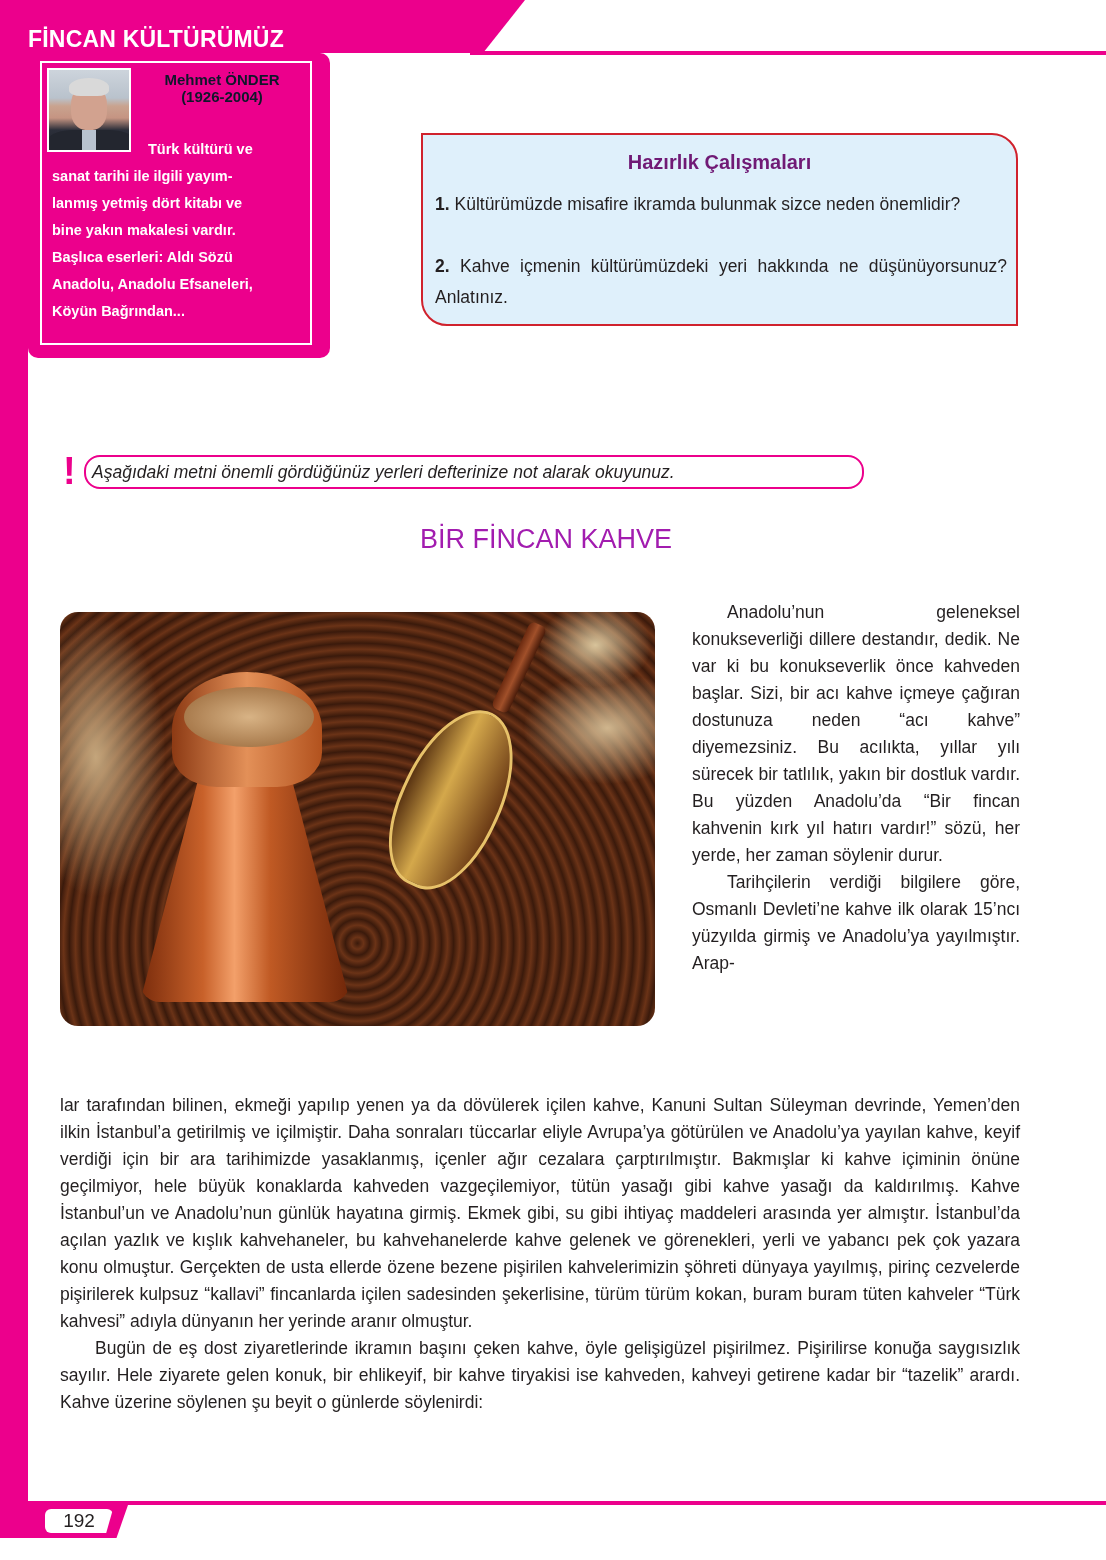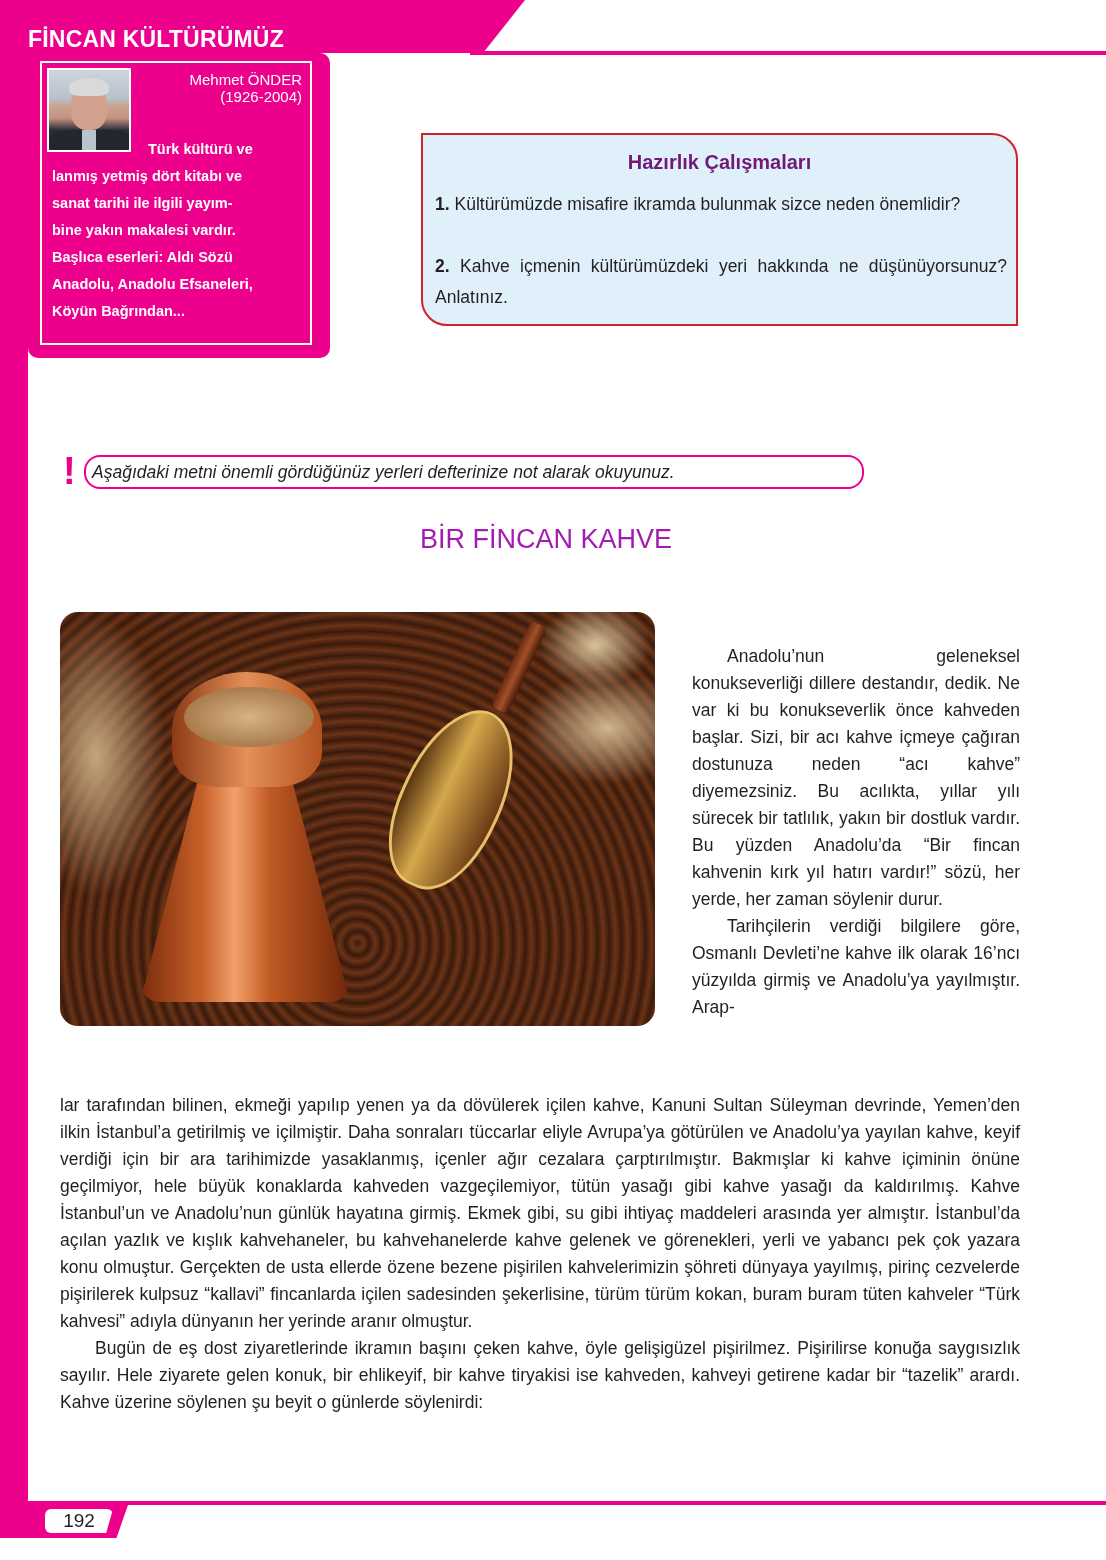--- a/index.html
+++ b/index.html
@@ -14,21 +14,21 @@
 
   .author-card { position: absolute; left: 28px; top: 53px; width: 302px; height: 305px; background: #ec008c;
     border-bottom-left-radius: 10px; border-bottom-right-radius: 10px; border-top-right-radius: 10px; }
   .author-inner { position: absolute; left: 12px; top: 8px; width: 272px; height: 284px; border: 2px solid #fff; }
   .author-photo { position: absolute; left: 5px; top: 5px; width: 84px; height: 84px; border: 2px solid #fff;
     background: linear-gradient(180deg, #cdd4dc 0%, #b9c2cc 35%, #c9a38f 45%, #c59482 60%, #2c2f3a 75%, #1f222b 100%); overflow: hidden; }
   .author-photo .face { position: absolute; left: 22px; top: 14px; width: 36px; height: 46px; background: #d2a28f; border-radius: 45% 45% 40% 40%; }
   .author-photo .hair { position: absolute; left: 20px; top: 8px; width: 40px; height: 18px; background: #d9d9d9; border-radius: 50% 50% 30% 30%; }
   .author-photo .suit { position: absolute; left: 0; top: 60px; width: 84px; height: 30px; background: #23262f; border-radius: 30% 30% 0 0; }
   .author-photo .shirt { position: absolute; left: 33px; top: 60px; width: 14px; height: 24px; background: #b9c3cf; }
-  .author-name { position: absolute; left: 100px; top: 8px; width: 160px; text-align: right; color: #ffffff; font-weight: normal; font-size: 15px; line-height: 17px; }
+  .author-name { position: absolute; left: 100px; top: 8px; width: 160px; text-align: center; color: #0f172a; font-weight: bold; font-size: 15px; line-height: 17px; }
   .author-bio { position: absolute; left: 10px; top: 73px; width: 256px; color: #fff; font-weight: bold; font-size: 14.5px; line-height: 27px; }
   .author-bio .indent { display: inline-block; width: 96px; }
 
   .prep-box { position: absolute; left: 421px; top: 133px; width: 597px; height: 193px; background: #dff0fb;
     border: 2px solid #d0222d; border-top-right-radius: 26px; border-bottom-left-radius: 26px; }
   .prep-title { position: absolute; left: 0; top: 16px; width: 100%; text-align: center; color: #701a75; font-weight: bold; font-size: 20px; }
   .prep-q { position: absolute; left: 12px; width: 572px; font-size: 17.5px; line-height: 31px; text-align: justify; color: #231f20; }
   .prep-q b { font-weight: bold; }
   .prep-q1 { top: 54px; }
   .prep-q2 { top: 116px; }
@@ -48,21 +48,21 @@
       #3b1b0c; }
   .pot-body { position: absolute; left: 80px; top: 165px; width: 210px; height: 225px; background: linear-gradient(90deg, #7a2c0c 0%, #c8612a 30%, #f3a06a 45%, #c05a24 62%, #6f2609 100%);
     clip-path: polygon(28% 0, 72% 0, 100% 100%, 0 100%); border-radius: 0 0 20px 20px; }
   .pot-rim { position: absolute; left: 112px; top: 60px; width: 150px; height: 115px; background: linear-gradient(90deg, #8c3a14, #e39058, #b2521e); border-radius: 50% 50% 30% 30%; }
   .pot-foam { position: absolute; left: 124px; top: 75px; width: 130px; height: 60px; background: radial-gradient(ellipse at 50% 50%, #d8b385 0%, #a97b4d 70%, #5e3b22 100%); border-radius: 50%; }
   .scoop { position: absolute; left: 342px; top: 92px; width: 100px; height: 190px; background: linear-gradient(90deg, #5a3412, #d4a84b 40%, #6b3a15); border-radius: 50% 50% 45% 45%; transform: rotate(25deg); border: 3px solid #e7c26a; }
   .scoop-handle { position: absolute; left: 450px; top: 8px; width: 18px; height: 95px; background: linear-gradient(90deg, #6b2a10, #a1502a, #4b1c0a); transform: rotate(25deg); border-radius: 6px; }
 
   .body-text { position: absolute; font-size: 17.5px; line-height: 27px; color: #231f20; text-align: justify; }
   .body-text p { text-indent: 35px; }
-  .col-text { left: 692px; top: 599px; width: 328px; margin-top: 44px; }
+  .col-text { left: 692px; top: 599px; width: 328px; }
   .full-text { left: 60px; top: 1044px; width: 960px; }
   .full-text p.cont { text-indent: 0; margin-top: 48px; }
 
   .footer-line { position: absolute; left: 28px; top: 1501px; width: 1078px; height: 4px; background: #ec008c; }
   .footer-tab { position: absolute; left: 0; top: 1505px; width: 128px; height: 33px; background: #ec008c;
     clip-path: polygon(0 0, 100% 0, 91% 100%, 0 100%); border-bottom-right-radius: 8px; }
   .page-num { position: absolute; left: 45px; top: 1509px; width: 68px; height: 24px; background: #fff; border-radius: 6px;
     font-size: 19px; line-height: 24px; text-align: center; color: #231f20;
     clip-path: polygon(0 0, 100% 0, 90% 100%, 0 100%); }
 </style>
@@ -81,22 +81,22 @@
       <div class="shirt"></div>
       <div class="face"></div>
       <div class="hair"></div>
     </div>
     <div class="author-name">
       <div>Mehmet ÖNDER</div>
       <div>(1926-2004)</div>
     </div>
     <div class="author-bio">
       <div><span class="indent"></span><span>Türk kültürü ve</span></div>
+      <div>sanat tarihi ile ilgili yayım-</div>
       <div>lanmış yetmiş dört kitabı ve</div>
-      <div>sanat tarihi ile ilgili yayım-</div>
       <div>bine yakın makalesi vardır.</div>
       <div>Başlıca eserleri: Aldı Sözü</div>
       <div>Anadolu, Anadolu Efsaneleri,</div>
       <div>Köyün Bağrından...</div>
     </div>
   </div>
 </div>
 
 <div class="prep-box">
   <div class="prep-title">Hazırlık Çalışmaları</div>
@@ -114,21 +114,21 @@
 <div class="photo" title="Copper Turkish coffee pot (cezve) with foamy coffee, brass scoop and roasted coffee beans on burlap sacks">
   <div class="scoop-handle"></div>
   <div class="scoop"></div>
   <div class="pot-body"></div>
   <div class="pot-rim"></div>
   <div class="pot-foam"></div>
 </div>
 
 <div class="body-text col-text">
   <p>Anadolu’nun geleneksel konukseverliği dillere destandır, dedik. Ne var ki bu konukseverlik önce kahveden başlar. Sizi, bir acı kahve içmeye çağıran dostunuza neden “acı kahve” diyemezsiniz. Bu acılıkta, yıllar yılı sürecek bir tatlılık, yakın bir dostluk vardır. Bu yüzden Anadolu’da “Bir fincan kahvenin kırk yıl hatırı vardır!” sözü, her yerde, her zaman söylenir durur.</p>
-  <p>Tarihçilerin verdiği bilgilere göre, Osmanlı Devleti’ne kahve ilk olarak 16’ncı yüzyılda girmiş ve Anadolu’ya yayılmıştır. Arap-</p>
+  <p>Tarihçilerin verdiği bilgilere göre, Osmanlı Devleti’ne kahve ilk olarak 15’ncı yüzyılda girmiş ve Anadolu’ya yayılmıştır. Arap-</p>
 </div>
 
 <div class="body-text full-text">
   <p class="cont">lar tarafından bilinen, ekmeği yapılıp yenen ya da dövülerek içilen kahve, Kanuni Sultan Süleyman devrinde, Yemen’den ilkin İstanbul’a getirilmiş ve içilmiştir. Daha sonraları tüccarlar eliyle Avrupa’ya götürülen ve Anadolu’ya yayılan kahve, keyif verdiği için bir ara tarihimizde yasaklanmış, içenler ağır cezalara çarptırılmıştır. Bakmışlar ki kahve içiminin önüne geçilmiyor, hele büyük konaklarda kahveden vazgeçilemiyor, tütün yasağı gibi kahve yasağı da kaldırılmış. Kahve İstanbul’un ve Anadolu’nun günlük hayatına girmiş. Ekmek gibi, su gibi ihtiyaç maddeleri arasında yer almıştır. İstanbul’da açılan yazlık ve kışlık kahvehaneler, bu kahvehanelerde kahve gelenek ve görenekleri, yerli ve yabancı pek çok yazara konu olmuştur. Gerçekten de usta ellerde özene bezene pişirilen kahvelerimizin şöhreti dünyaya yayılmış, pirinç cezvelerde pişirilerek kulpsuz “kallavi” fincanlarda içilen sadesinden şekerlisine, türüm türüm kokan, buram buram tüten kahveler “Türk kahvesi” adıyla dünyanın her yerinde aranır olmuştur.</p>
   <p>Bugün de eş dost ziyaretlerinde ikramın başını çeken kahve, öyle gelişigüzel pişirilmez. Pişirilirse konuğa saygısızlık sayılır. Hele ziyarete gelen konuk, bir ehlikeyif, bir kahve tiryakisi ise kahveden, kahveyi getirene kadar bir “tazelik” arardı. Kahve üzerine söylenen şu beyit o günlerde söylenirdi:</p>
 </div>
 
 <div class="footer-line"></div>
 <div class="footer-tab"></div>
 <div class="page-num">192</div>

